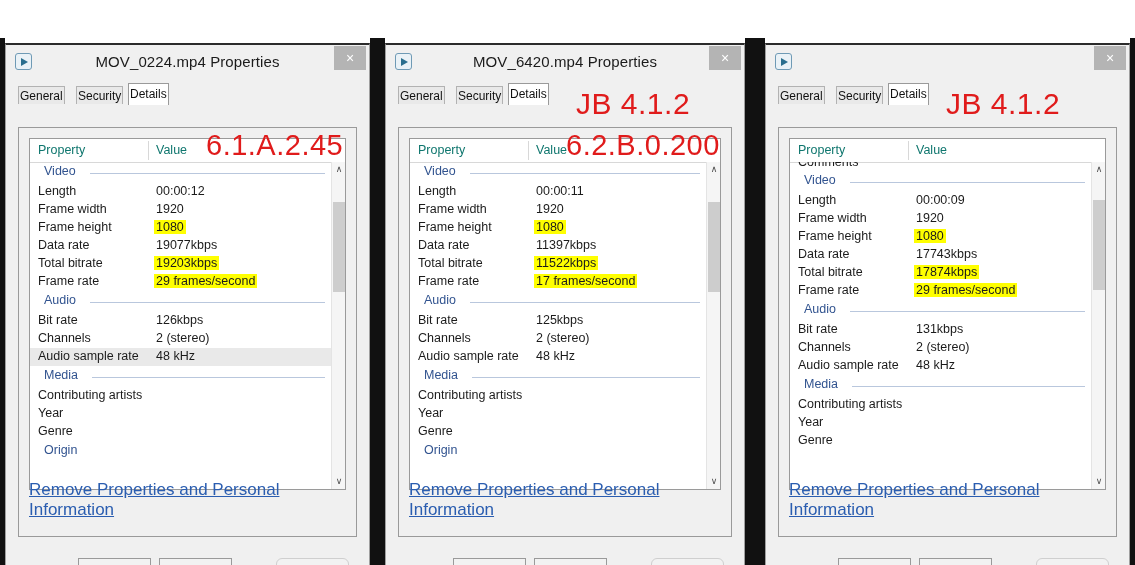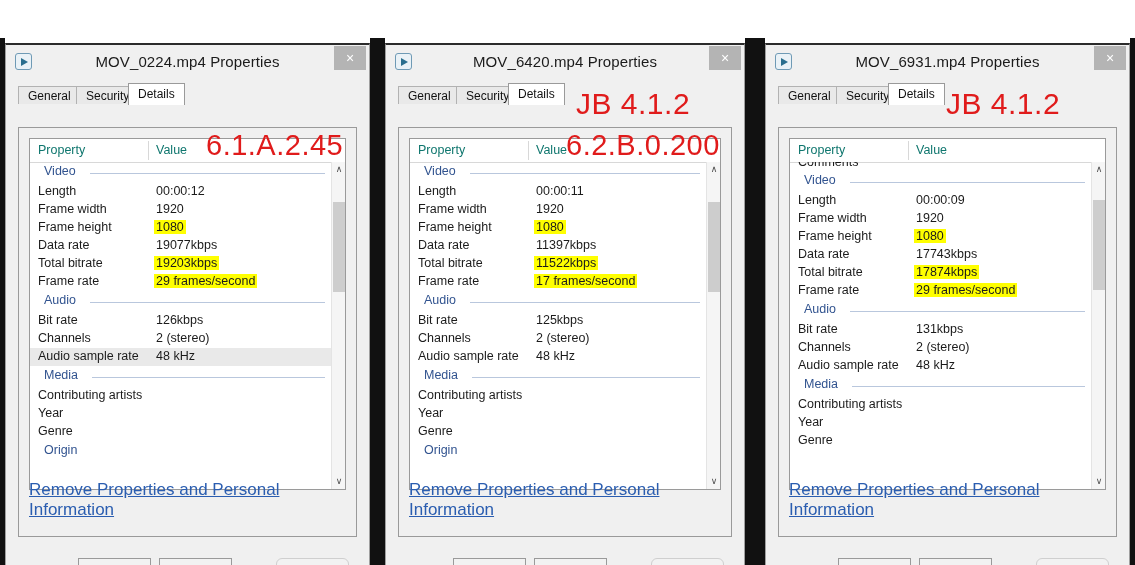--- a/index.html
+++ b/index.html
@@ -78,21 +78,21 @@
 
   .tabstrip {
     position: relative;
     margin: 2px 0 0 12px;
     height: 21px;
   }
   .tab {
     position: absolute;
     top: 3px;
     height: 18px;
-    padding: 0 9px;
+    padding: 0 1px;
     font-size: 12px;
     line-height: 18px;
     color: #111;
     background: #e9e9e9;
     border: 1px solid #b2b2b2;
     border-bottom: none;
     box-sizing: border-box;
     cursor: pointer;
   }
   .tab.active {
@@ -455,21 +455,20 @@
         <div class="btn" style="right: 218px;">OK</div>
         <div class="btn" style="right: 137px;">Cancel</div>
         <div class="btn disabled" style="right: 20px;">Apply</div>
       </div>
       <div class="annot" style="left: 190px; top: 42px;">JB 4.1.2</div>
       <div class="annot small" style="left: 180px; top: 84px;">6.2.B.0.200</div>
     </div>
   <div class="dialog" id="dlg3">
       <div class="titlebar">
         <div class="app-icon"></div>
-        <div class="title-text">MOV_6931.mp4 Properties</div>
         <div class="close-btn">×</div>
       </div>
       <div class="tabstrip">
         <div class="tab tab-general">General</div>
         <div class="tab tab-security">Security</div>
         <div class="tab tab-details active">Details</div>
       </div>
       <div class="tabpanel">
         <div class="listbox">
           <div class="listhead">

